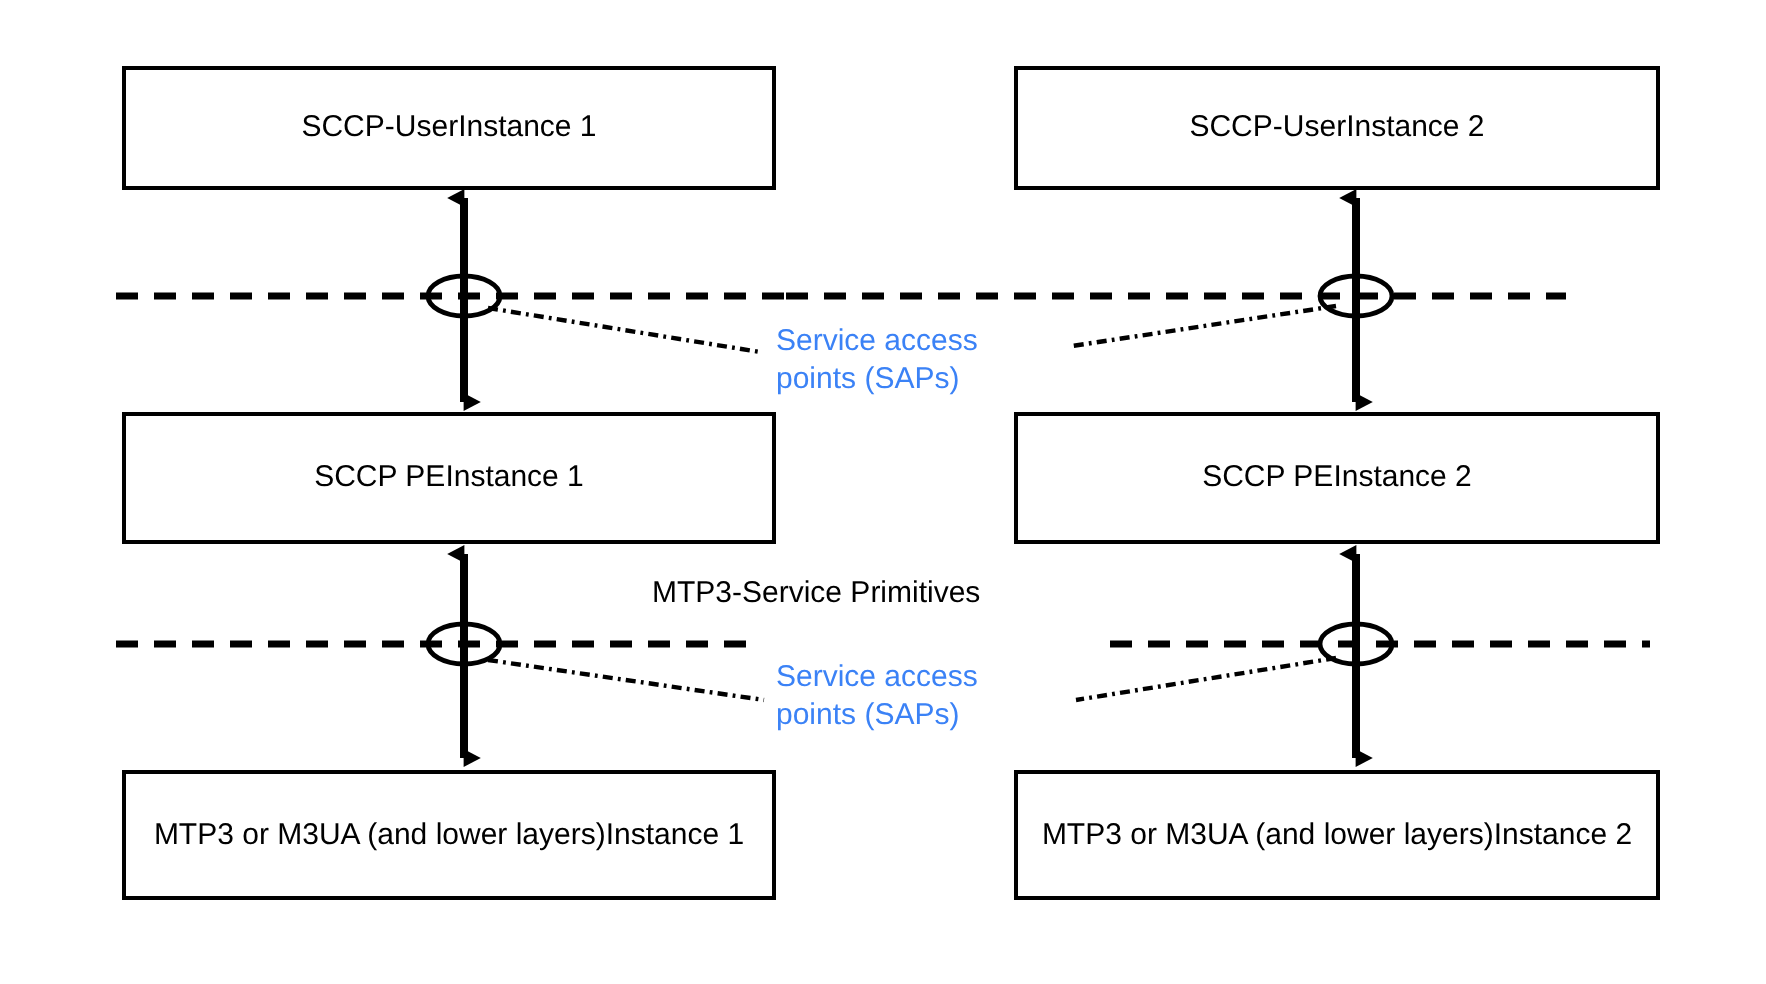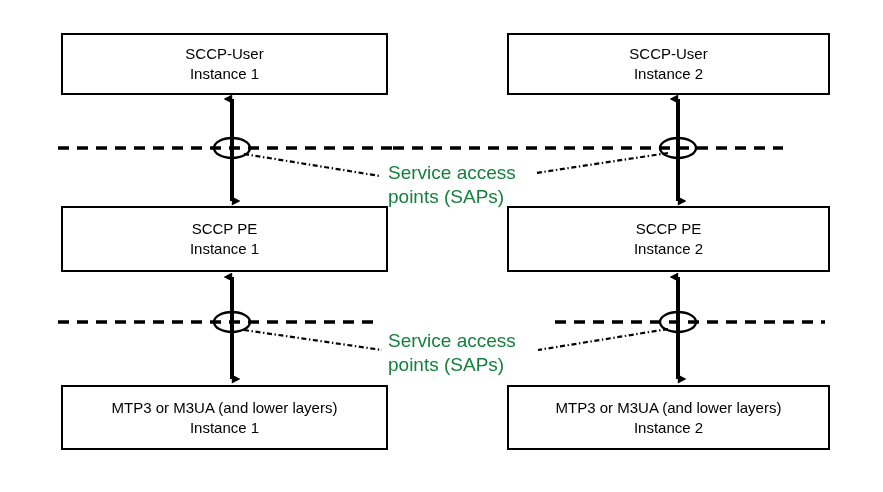--- a/index.html
+++ b/index.html
@@ -17,21 +17,21 @@
     height: 492px;
     background: #ffffff;
     overflow: hidden;
   }
   .node-box {
     position: absolute;
     box-sizing: border-box;
     border: 2px solid #000000;
     background: #ffffff;
     display: flex;
-    flex-direction: column;
+    flex-direction: row;
     align-items: center;
     justify-content: center;
     line-height: 1.32;
     font-size: 15px;
     color: #000000;
     text-align: right;
     z-index: 3;
   }
   .node-line {
     display: block;
@@ -39,22 +39,22 @@
   }
   .edge-label {
     position: absolute;
     font-size: 15px;
     color: #000000;
     white-space: nowrap;
     z-index: 4;
   }
   .sap-label {
     position: absolute;
-    font-size: 19px;
-    color: #15803d;
+    font-size: 15px;
+    color: #3b82f6;
     line-height: 1.28;
     z-index: 4;
   }
   .sap-label span { display: block; white-space: nowrap; }
   svg.overlay {
     position: absolute;
     left: 0;
     top: 0;
     width: 883px;
     height: 492px;
@@ -129,20 +129,21 @@
     <span class="node-line">MTP3 or M3UA (and lower layers)</span>
     <span class="node-line">Instance 1</span>
   </div>
 
   <div class="node-box" style="left:507px; top:385px; width:323px; height:65px;">
     <span class="node-line">MTP3 or M3UA (and lower layers)</span>
     <span class="node-line">Instance 2</span>
   </div>
 
 
+  <div class="edge-label" style="left:326px; top:288px;">MTP3-Service Primitives</div>
 
   <div class="sap-label" style="left:388px; top:161px;">
     <span>Service access</span>
     <span>points (SAPs)</span>
   </div>
 
   <div class="sap-label" style="left:388px; top:329px;">
     <span>Service access</span>
     <span>points (SAPs)</span>
   </div>

